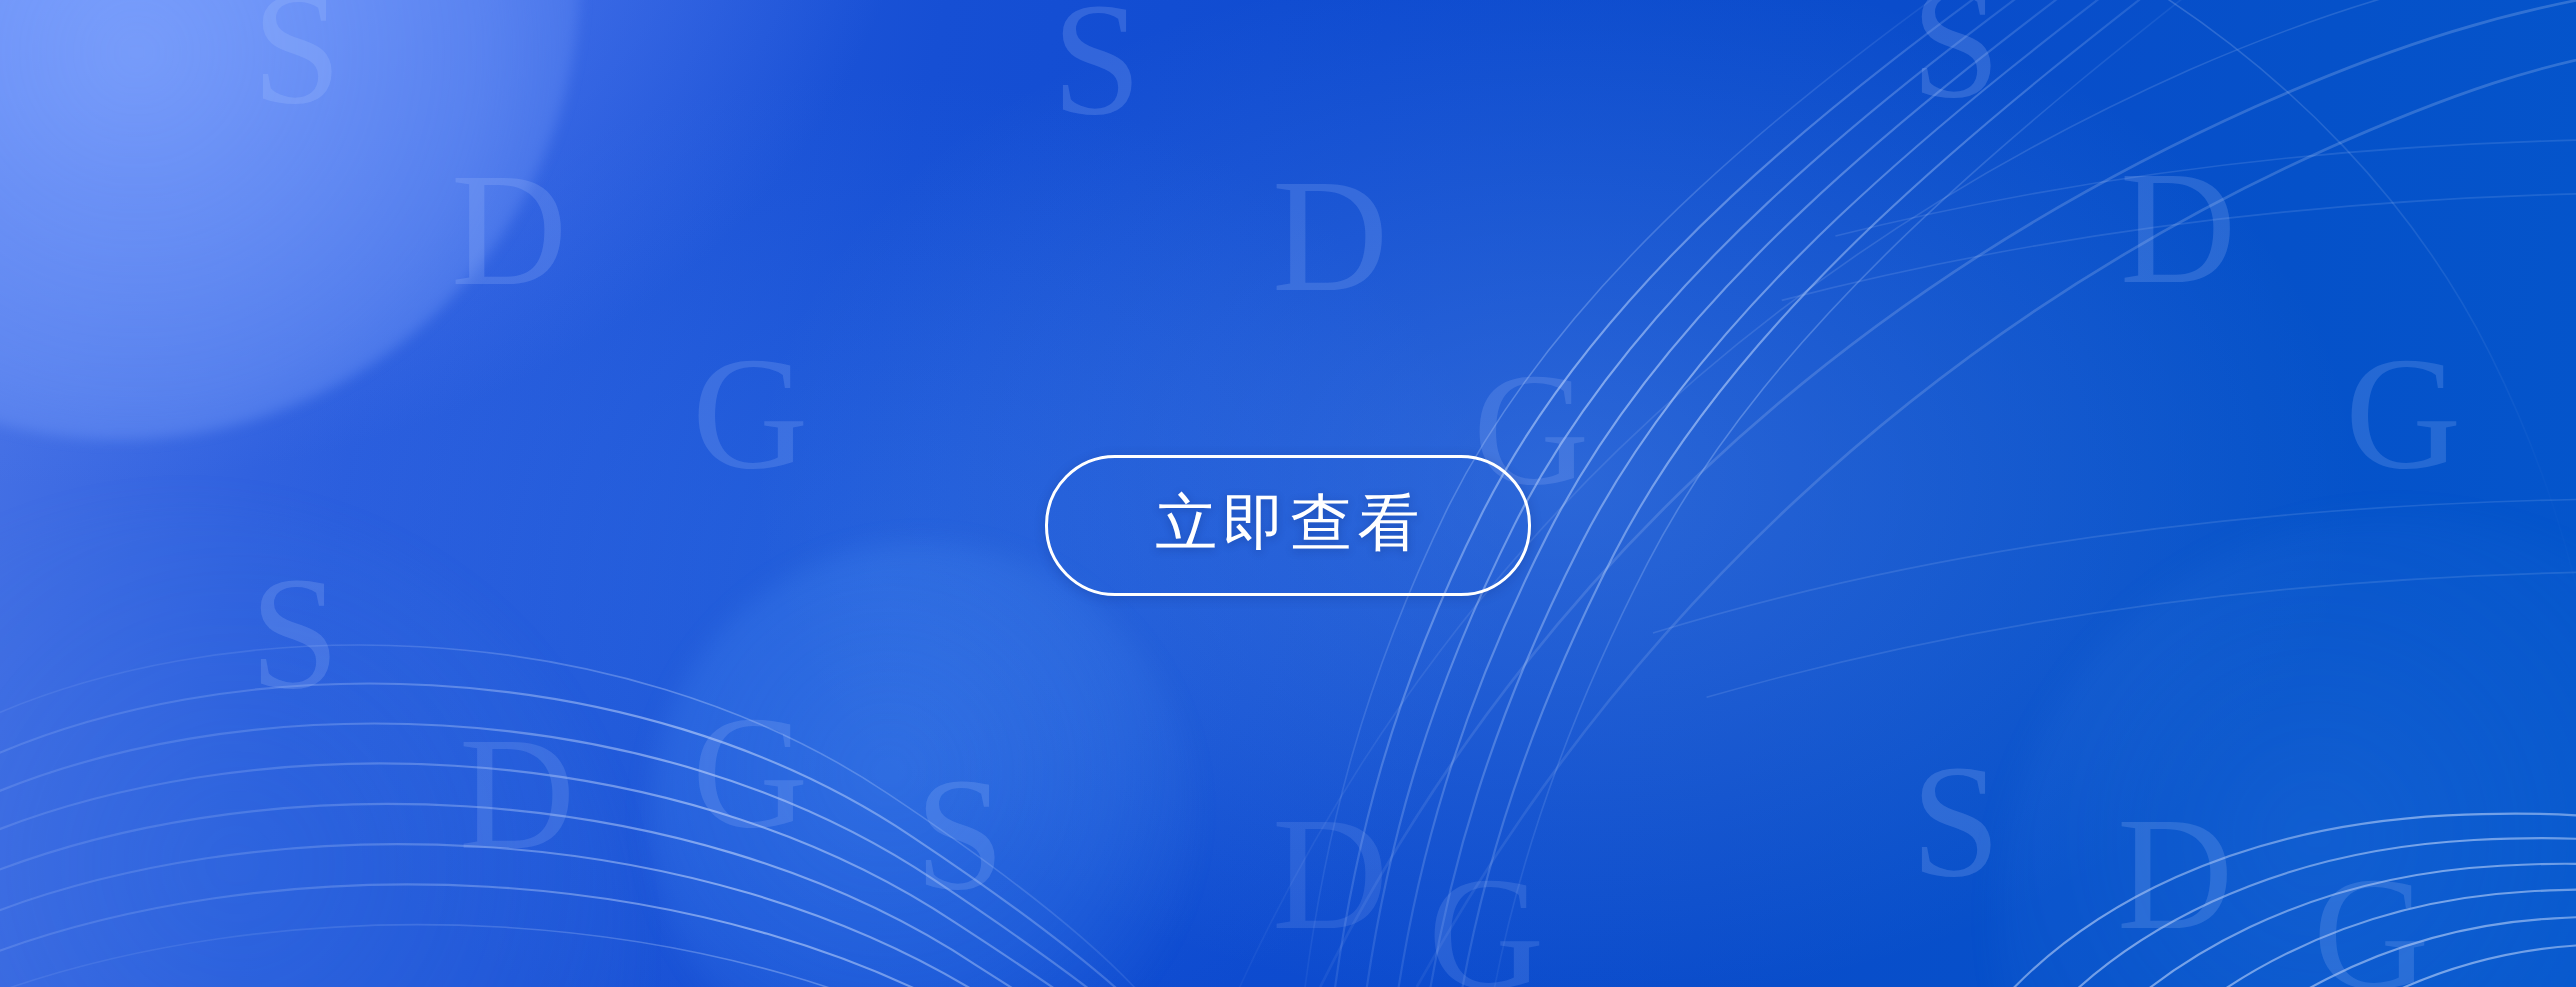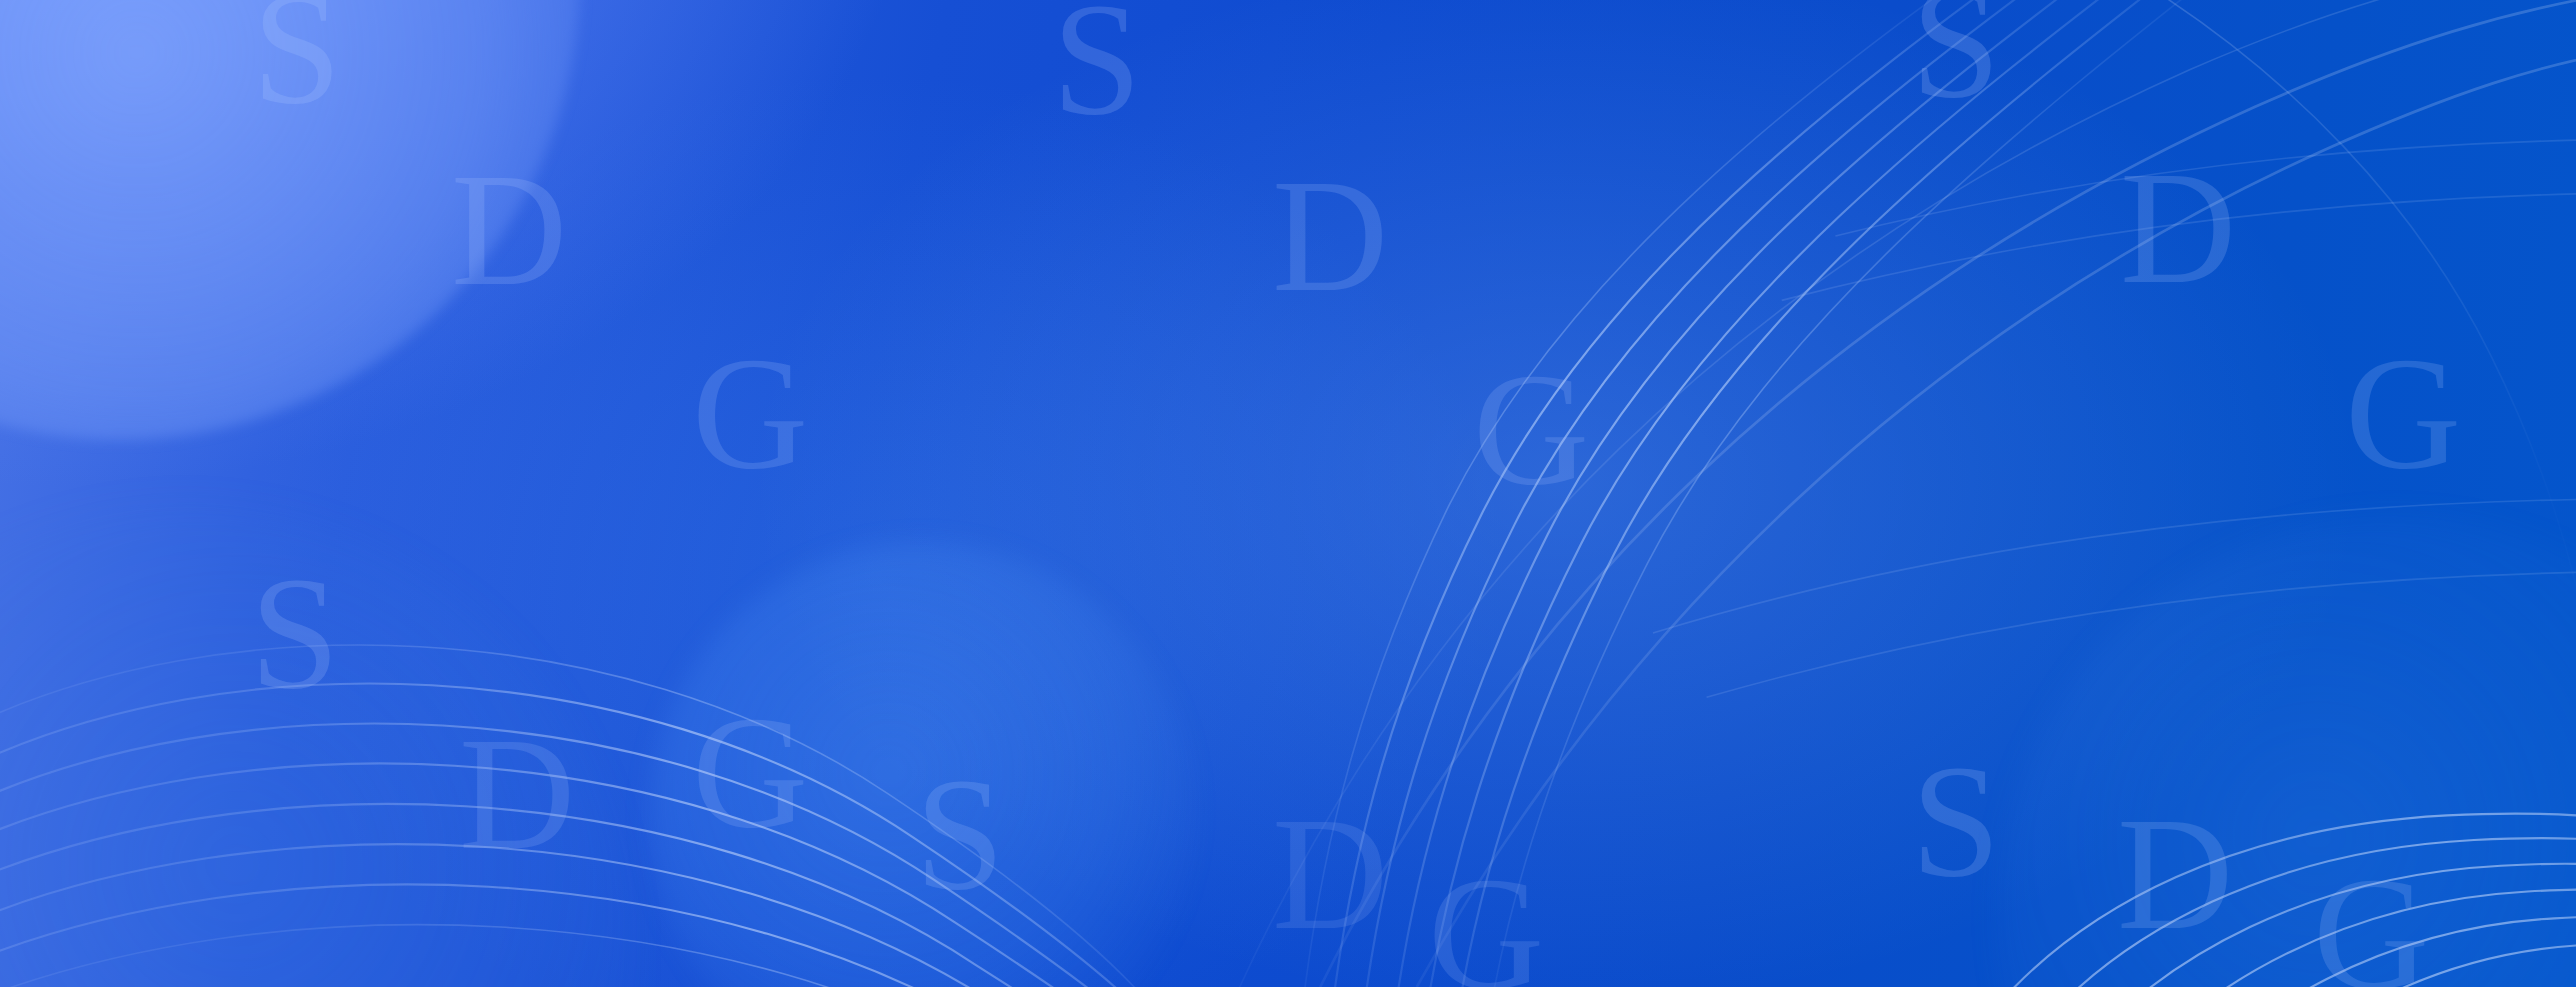--- a/index.html
+++ b/index.html
@@ -192,16 +192,19 @@
       <span class="wm" style="left: 915px; top: 754px; font-size: 161px; color: rgba(175, 200, 255, 0.19);">S</span>
       <span class="wm" style="left: 1272px; top: 794px; font-size: 161px; color: rgba(175, 200, 255, 0.14);">D</span>
       <span class="wm" style="left: 1428px; top: 853px; font-size: 161px; color: rgba(175, 200, 255, 0.16);">G</span>
       <span class="wm" style="left: 1911px; top: 741px; font-size: 161px; color: rgba(175, 200, 255, 0.2);">S</span>
       <span class="wm" style="left: 2117px; top: 794px; font-size: 161px; color: rgba(175, 200, 255, 0.19);">D</span>
       <span class="wm" style="left: 2313px; top: 853px; font-size: 161px; color: rgba(175, 200, 255, 0.18);">G</span>
     </div>
 
   <div id="content">
 
+    <div id="cta-wrap">
+      <div id="cta" role="button">立即查看</div>
+    </div>
   </div>
 
 </div>
 
 
 </body></html>

